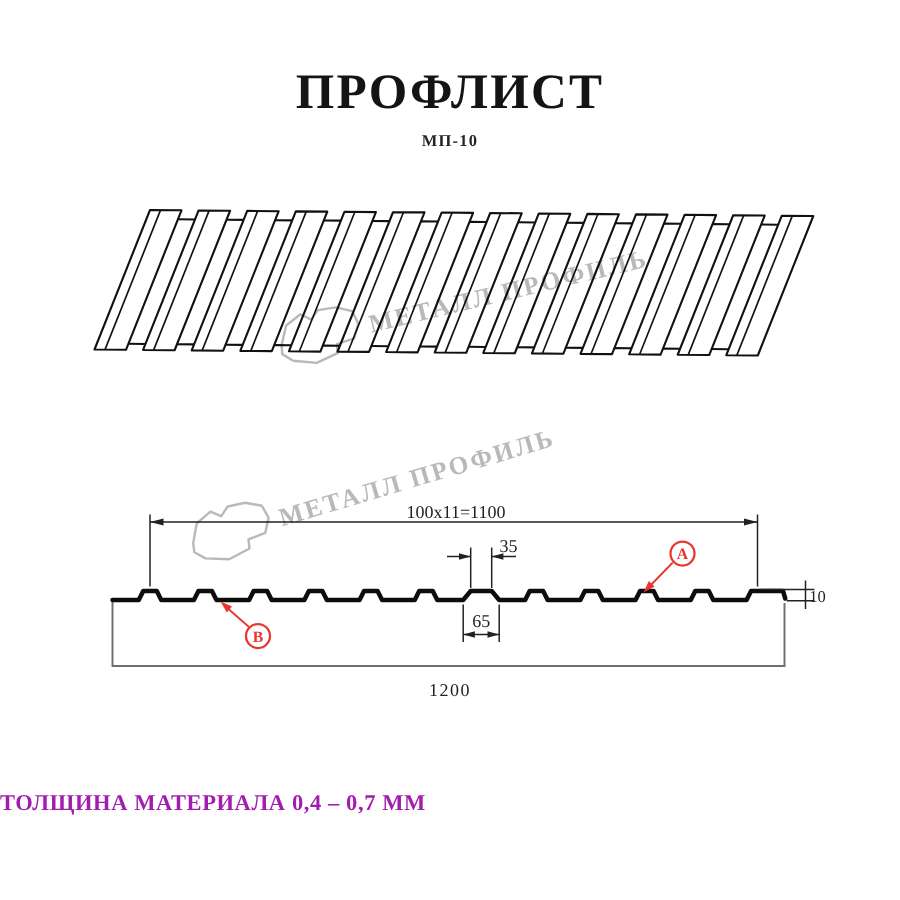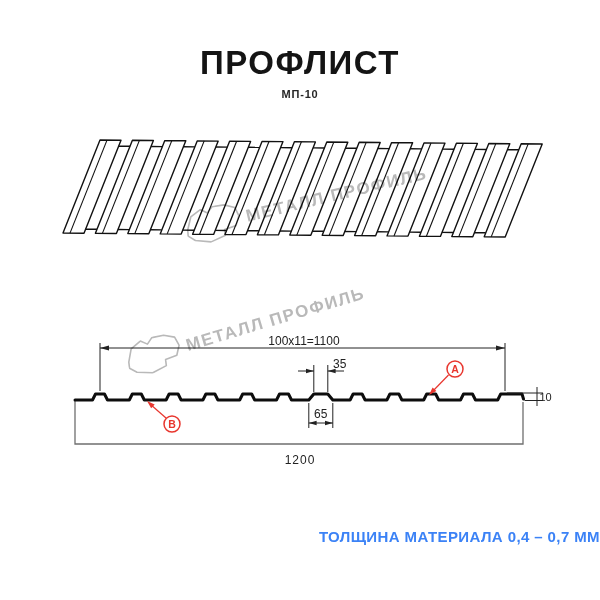--- a/index.html
+++ b/index.html
@@ -1,32 +1,32 @@
 <!DOCTYPE html>
 <html><head>
 <meta charset="utf-8">
 <style>
   html,body{margin:0;padding:0;background:#fff;}
   .page{position:relative;width:600px;height:600px;background:#ffffff;overflow:hidden;
-        font-family:Liberation Sans, sans-serif;}
+        font-family:Liberation Serif, serif;}
   .header{position:absolute;top:46px;left:0;width:600px;text-align:center;}
   .title{font-size:33px;font-weight:800;letter-spacing:1.5px;color:#141414;line-height:1.0;}
   .subtitle{margin-top:9px;font-size:11px;font-weight:600;letter-spacing:.8px;color:#262626;}
   .layer{position:absolute;left:0;top:0;width:600px;height:600px;pointer-events:none;}
   .watermark{position:absolute;display:flex;align-items:flex-end;gap:6px;
              mix-blend-mode:multiply;pointer-events:none;}
   .watermark .wm-text{font-size:17px;font-weight:700;letter-spacing:1.6px;color:#b9b9b9;
              white-space:nowrap;margin-bottom:7px;}
   .wm-1{left:190px;top:212px;transform:rotate(-13.5deg);transform-origin:left bottom;}
   .wm-2{left:132px;top:344px;transform:rotate(-16.5deg);transform-origin:left bottom;}
   .dim-text{font-size:12px;fill:#222222;}
   .dim-text-sm{font-size:11px;fill:#222222;}
   .red-label{font-size:10.5px;font-weight:700;}
-  .footer{position:absolute;left:0;top:528px;width:600px;text-align:right;
-          font-size:15px;font-weight:600;letter-spacing:.4px;color:#3b82f6;}
+  .footer{position:absolute;left:0;top:528px;width:600px;text-align:left;
+          font-size:15px;font-weight:600;letter-spacing:.4px;color:#a21caf;}
 </style>
 </head>
 <body>
 
 <div class="page">
 
   <div class="header">
     <div class="title">ПРОФЛИСТ</div>
     <div class="subtitle">МП-10</div>
   </div>

